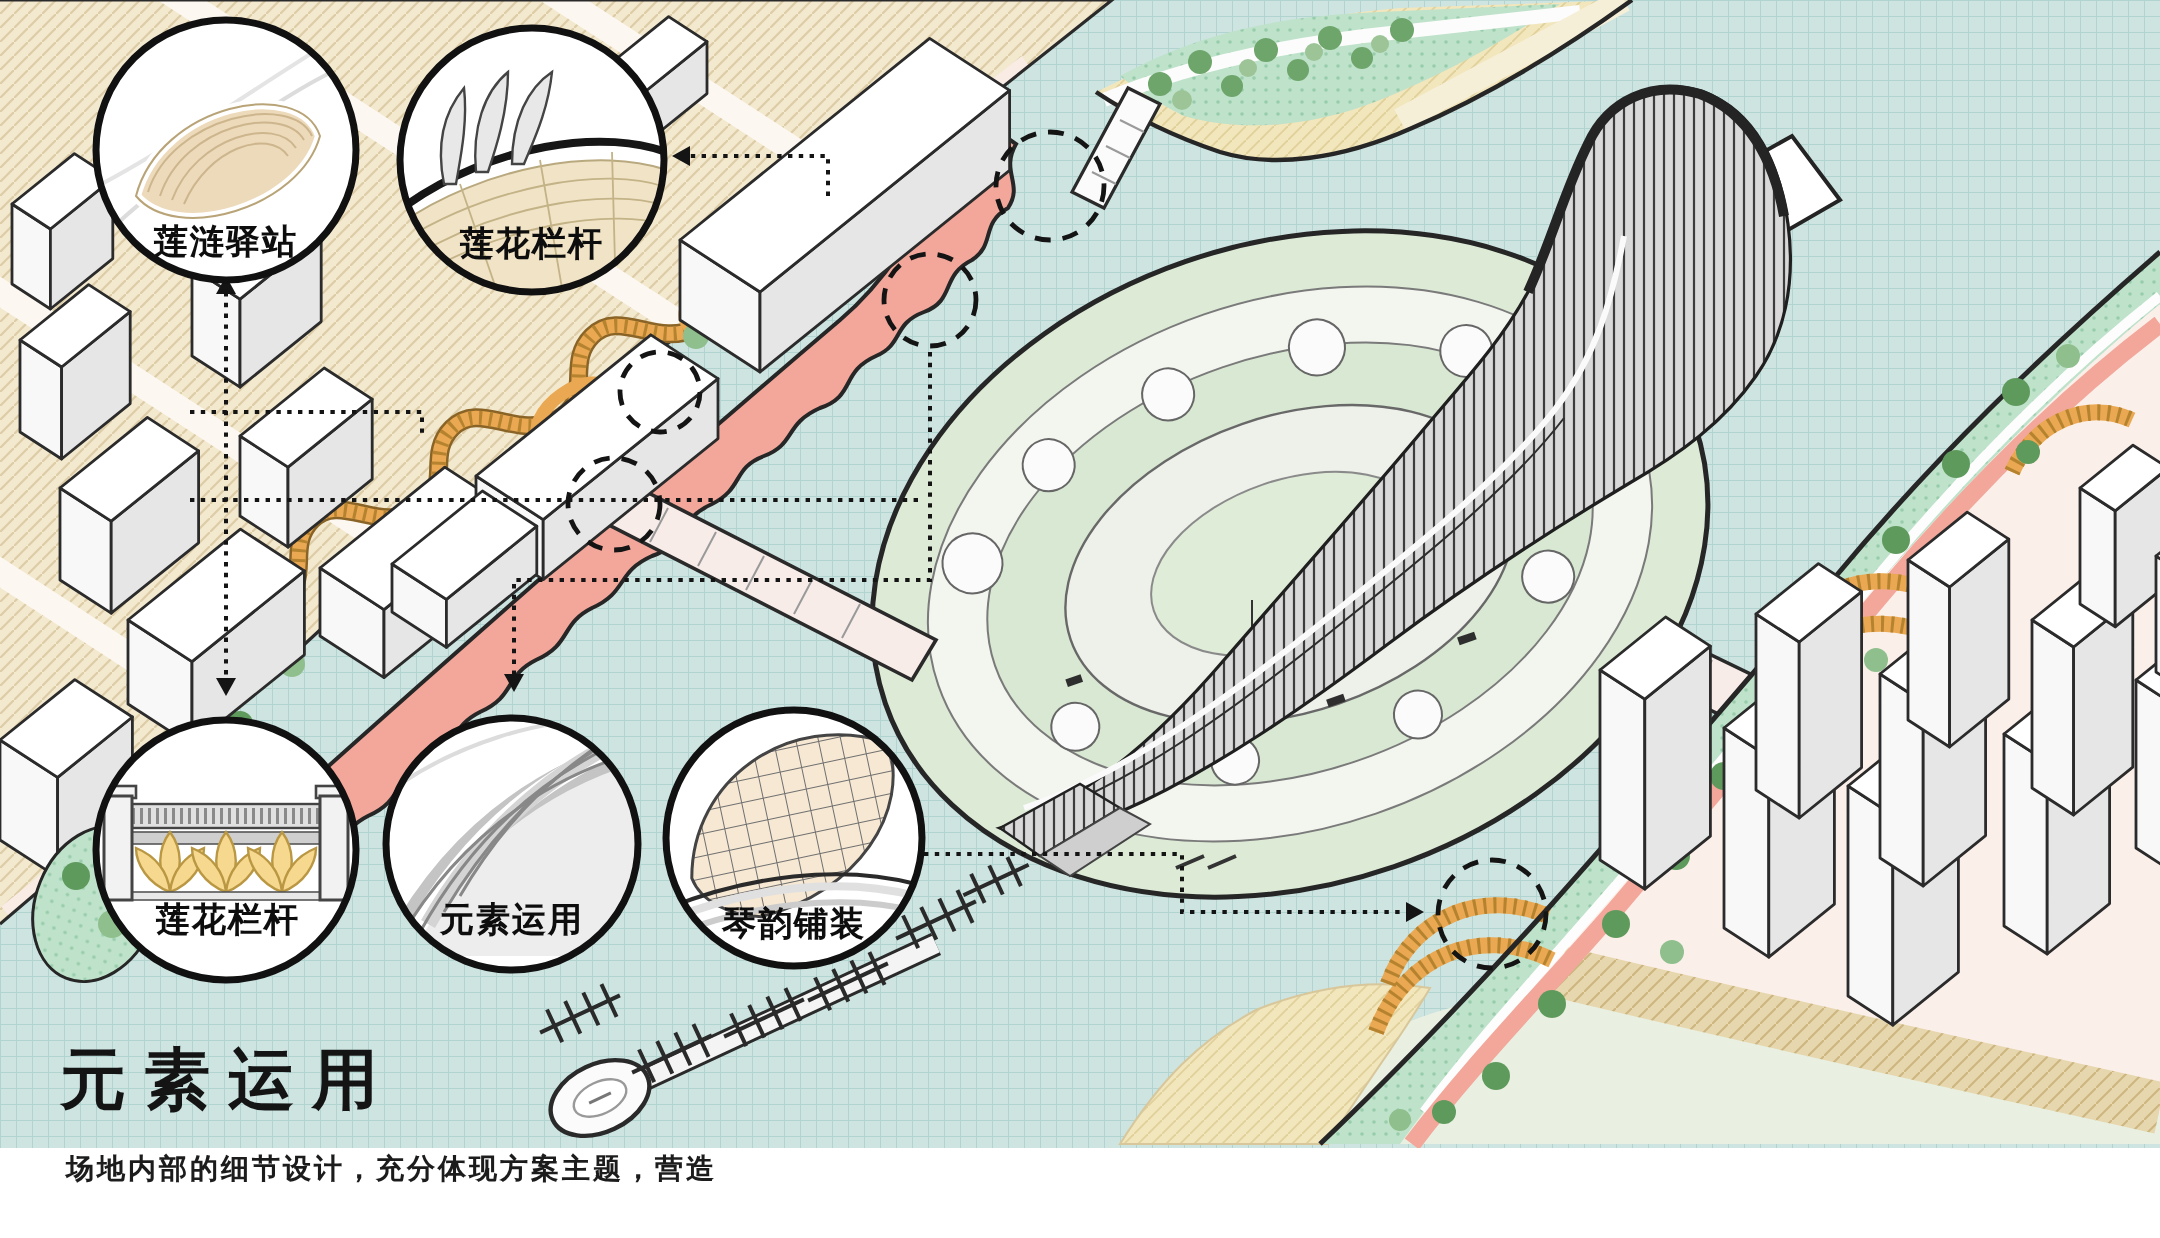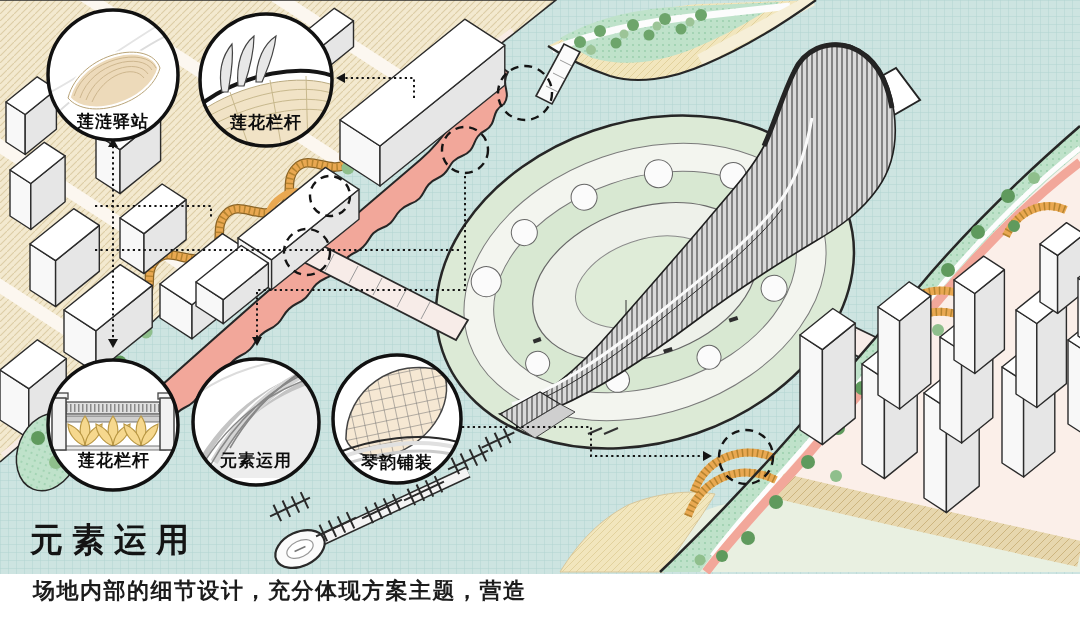--- a/index.html
+++ b/index.html
@@ -3,21 +3,21 @@
 <meta charset="utf-8">
 <style>
   html,body{margin:0;padding:0;background:#ffffff;}
   .canvas{position:relative;width:1080px;height:619px;background:#fef9c3;overflow:hidden;
           font-family:"DejaVu Sans","Liberation Sans",sans-serif;text-decoration:underline;}
   .canvas svg{position:absolute;left:0;top:0;}
   .clabel{position:absolute;transform:translate(-50%,-50%);font-weight:800;font-size:17px;
           color:#0d0d0d;letter-spacing:1px;white-space:nowrap;}
   .sec-title{position:absolute;left:30px;top:518px;font-family:"DejaVu Serif","Liberation Serif",serif;
           font-size:33px;font-weight:700;letter-spacing:9px;color:#141414;}
-  .sec-desc{position:absolute;left:33px;top:576px;font-size:22px;font-weight:700;
+  .sec-desc{position:absolute;left:33px;top:576px;font-size:14px;font-weight:700;
           letter-spacing:1.5px;line-height:1.32;color:#1c1c1c;}
 </style>
 </head>
 <body>
 
 <div class="canvas">
 <svg width="1080" height="619" viewBox="0 0 1080 619">
   <defs>
     <pattern id="wgrid" width="8" height="8" patternUnits="userSpaceOnUse">
       <rect width="8" height="8" fill="#cde4e1"></rect>

